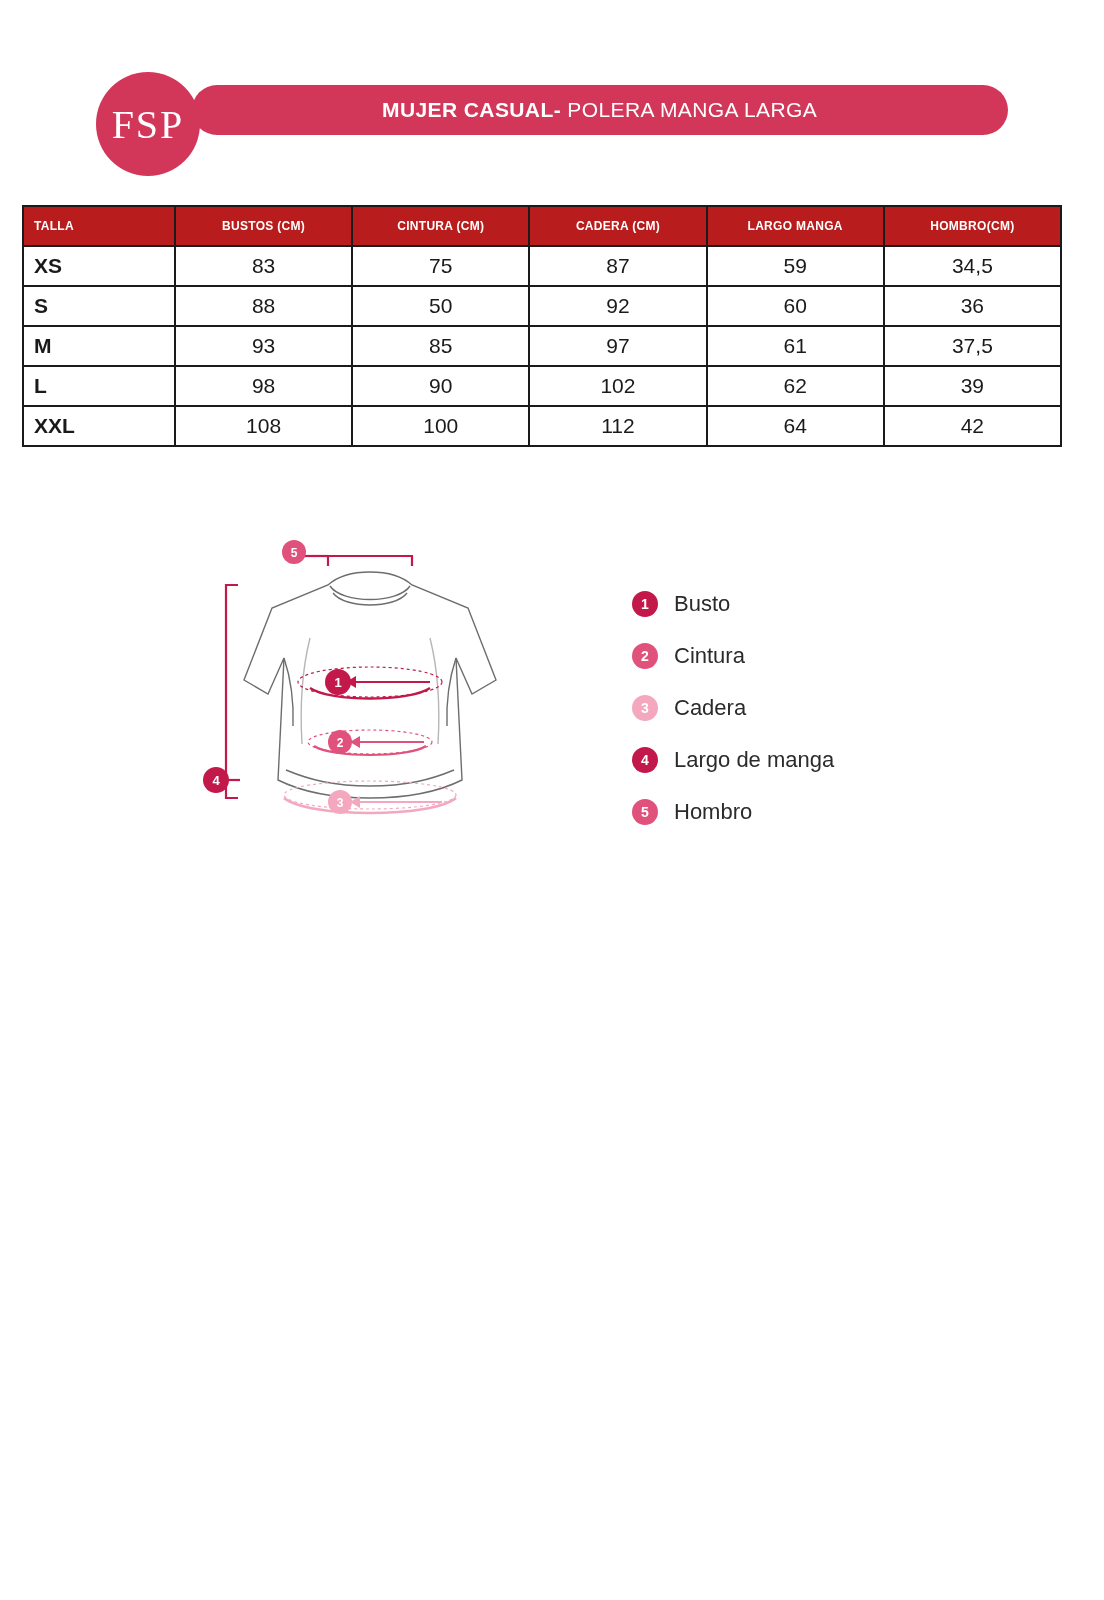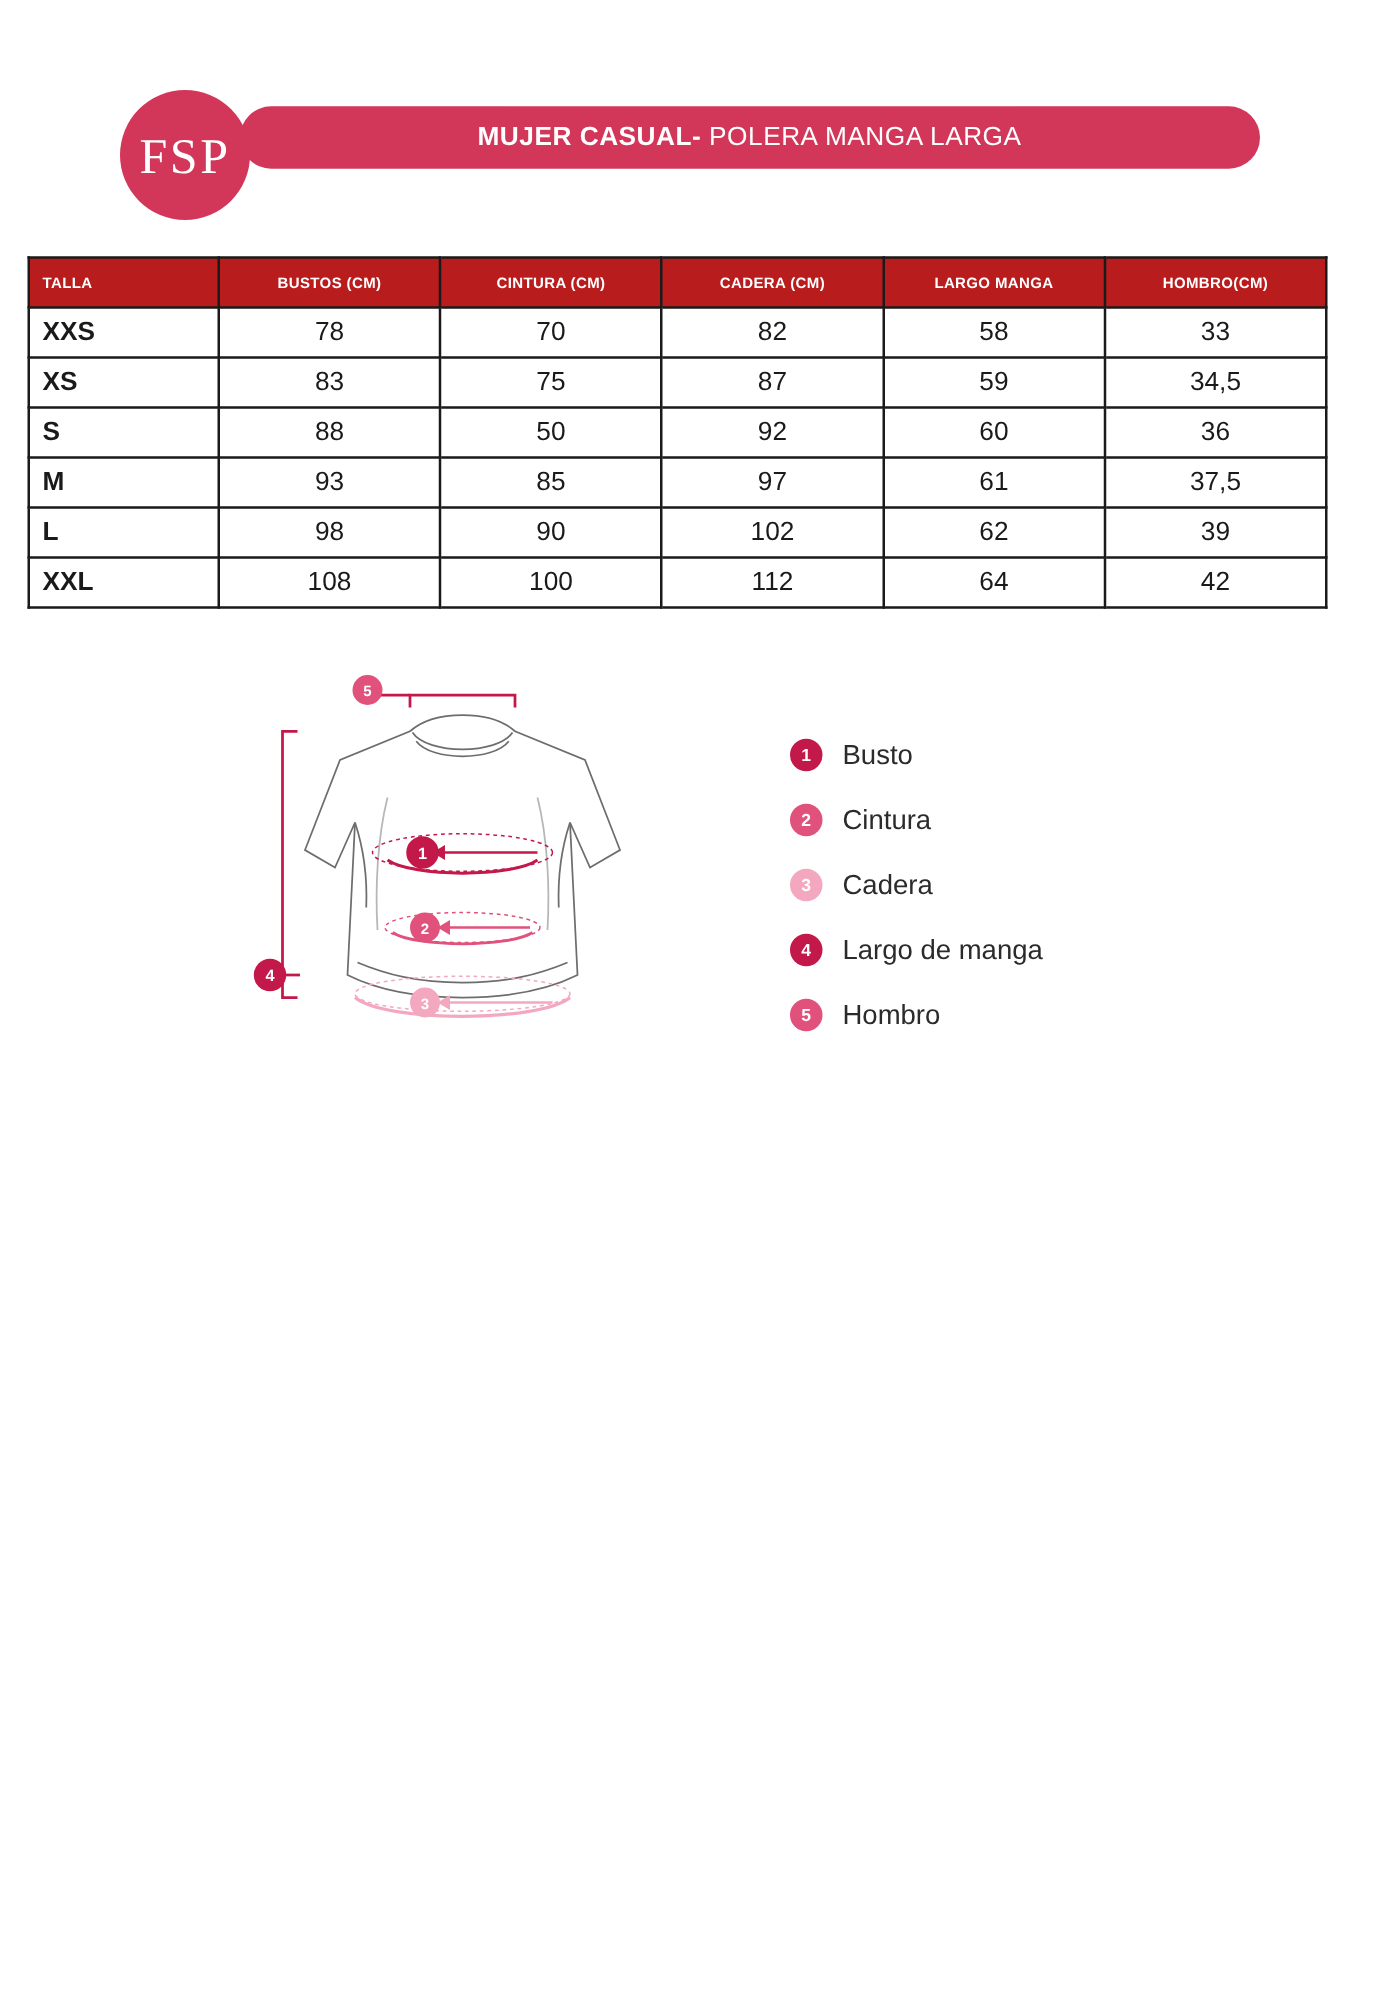--- a/index.html
+++ b/index.html
@@ -161,28 +161,20 @@
       <th class="first-col col-talla">TALLA</th>
       <th>BUSTOS (CM)</th>
       <th>CINTURA (CM)</th>
       <th>CADERA (CM)</th>
       <th>LARGO MANGA</th>
       <th>HOMBRO(CM)</th>
     </tr>
   </thead>
   <tbody>
     <tr>
-      <td class="first-col">XXS</td>
-      <td>78</td>
-      <td>70</td>
-      <td>82</td>
-      <td>58</td>
-      <td>33</td>
-    </tr>
-    <tr>
       <td class="first-col">XS</td>
       <td>83</td>
       <td>75</td>
       <td>87</td>
       <td>59</td>
       <td>34,5</td>
     </tr>
     <tr>
       <td class="first-col">S</td>
       <td>88</td>

